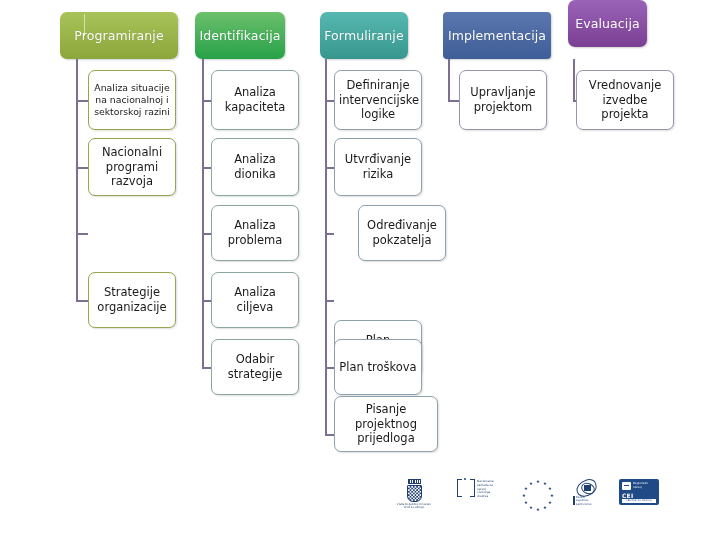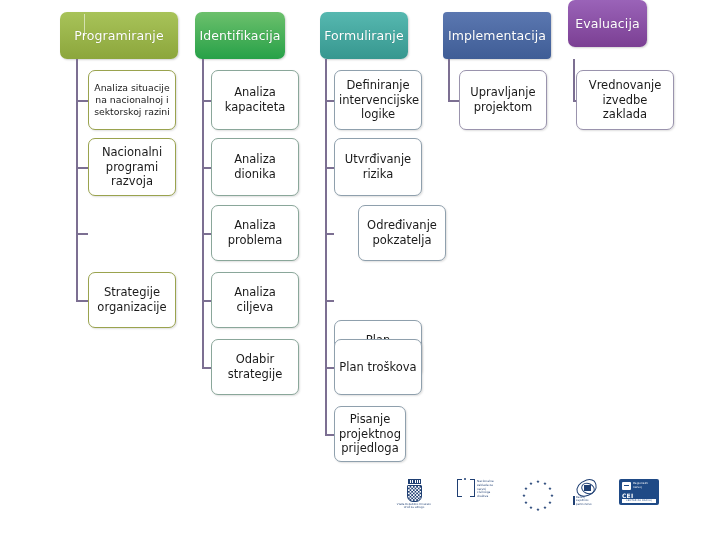--- a/index.html
+++ b/index.html
@@ -305,42 +305,42 @@
       </div>
       <div class="stub" style="left: 5px; width: 9px; top: 300px; background: rgb(124, 111, 146);"></div>
       <div class="item" style="left: 14px; top: 272px; width: 88px; height: 56px; border-color: rgb(143, 160, 173); margin-top: 48px;">
         <span class="item-label">Plan aktivnosti</span>
       </div>
       <div class="stub" style="left: 5px; width: 9px; top: 367px; background: rgb(124, 111, 146);"></div>
       <div class="item" style="left: 14px; top: 339px; width: 88px; height: 56px; border-color: rgb(143, 160, 173);">
         <span class="item-label">Plan troškova</span>
       </div>
       <div class="stub" style="left: 5px; width: 9px; top: 434px; background: rgb(124, 111, 146);"></div>
-      <div class="item" style="left: 14px; top: 406px; width: 72px; height: 56px; border-color: rgb(143, 160, 173);">
+      <div class="item" style="left: 14px; top: 396px; width: 104px; height: 56px; border-color: rgb(143, 160, 173);">
         <span class="item-label">Pisanje projektnog prijedloga</span>
       </div>
     </div>
     <div class="column" style="left: 443px;">
       <div class="phase-header square" style="left: 0px; width: 108px; top: 12px; height: 47px; background: linear-gradient(rgb(91, 119, 176) 0%, rgb(63, 93, 150) 100%);">
         <span class="phase-label">Implementacija</span>
       </div>
       <div class="spine" style="left: 5px; top: 59px; height: 41px; background: rgb(124, 111, 146);"></div>
       <div class="stub" style="left: 5px; width: 11px; top: 100px; background: rgb(124, 111, 146);"></div>
       <div class="item" style="left: 16px; top: 70px; width: 88px; height: 60px; border-color: rgb(154, 147, 173);">
         <span class="item-label">Upravljanje projektom</span>
       </div>
     </div>
     <div class="column" style="left: 568px;">
       <div class="phase-header" style="left: 0px; width: 79px; top: 0; height: 47px; background: linear-gradient(rgb(154, 99, 184) 0%, rgb(123, 63, 147) 100%);">
         <span class="phase-label">Evaluacija</span>
       </div>
       <div class="spine" style="left: 5px; top: 59px; height: 41px; background: rgb(124, 111, 146);"></div>
       <div class="stub" style="left: 5px; width: 3px; top: 100px; background: rgb(124, 111, 146);"></div>
       <div class="item" style="left: 8px; top: 70px; width: 98px; height: 60px; border-color: rgb(154, 147, 173);">
-        <span class="item-label">Vrednovanje izvedbe zaklada</span>
+        <span class="item-label">Vrednovanje izvedbe projekta</span>
       </div>
     </div>
   </div>
 
 <div id="footer-logos">
 
   <div class="logo" style="width:58px;">
     <div class="coa-crown"></div>
     <div class="coa-shield"></div>
     <span class="logo-caption">Vlada Republike Hrvatske

